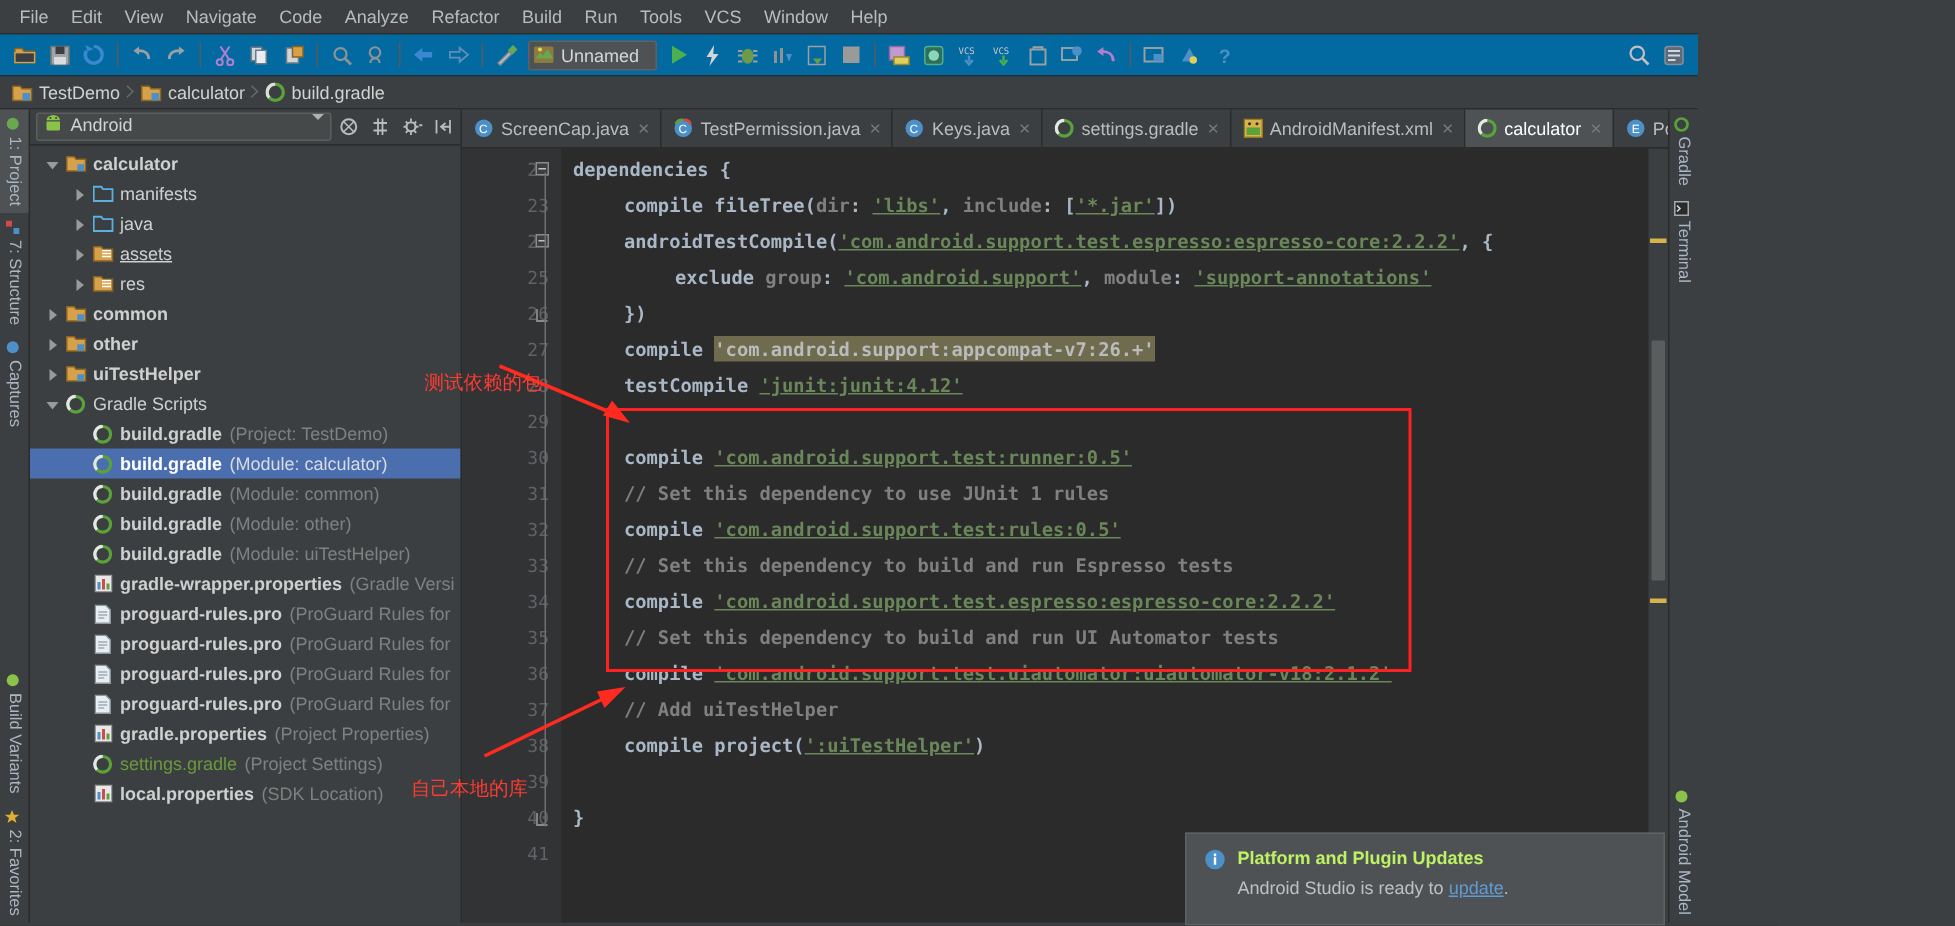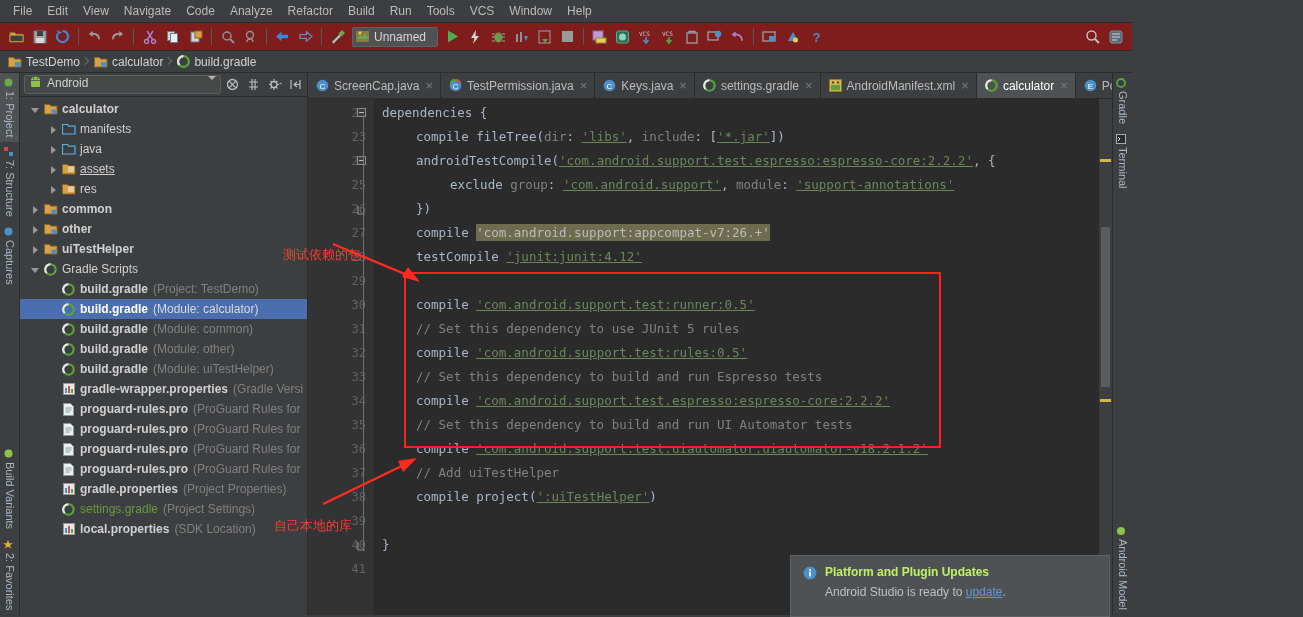--- a/index.html
+++ b/index.html
@@ -20,21 +20,21 @@
     padding-left: 6px; gap: 1px;
     border-bottom: 1px solid #2b2b2b;
   }
   .menu-item {
     padding: 2px 7px; font-size: 12px; color: #bbbbbb;
     white-space: nowrap; cursor: default;
   }
 
   
   .toolbar {
-    height: 28px; background: #7f1d1d;
+    height: 28px; background: #0369a1;
     display: flex; align-items: center; padding: 0 5px;
     border-bottom: 1px solid #2b2b2b;
     position: relative;
   }
   .tb-ico {
     width: 21px; height: 21px; margin: 0 1px;
     display: flex; align-items: center; justify-content: center;
     border-radius: 2px; flex: 0 0 auto;
   }
   .tb-sep { width: 1px; height: 17px; background: #555a5c; margin: 0 4px; flex:0 0 auto;}
@@ -177,21 +177,21 @@
   }
   .fold-line {
     position: absolute; right: 10px; width: 1px; background: #6e7173;
   }
 
   .code {
     flex: 1; position: relative; background: #2b2b2b;
     padding-top: 2px; overflow: hidden;
     font-family: "DejaVu Sans Mono", monospace; font-size: 12.5px;
   }
-  .cline { height: 24px; line-height: 24px; white-space: pre; padding-left: 8px; }
+  .cline { height: 24px; line-height: 24px; white-space: pre; padding-left: 8px; font-weight: bold; }
   .fn { color: #a9b7c6; }
   .s-u{ color: #6a8759; text-decoration: underline; }
   .cm { color: #808080; }
   .pl { color: #a9b7c6; }
   .hl { background: #6e6b4e; padding: 1px 0; }
 
   
   .redbox {
     position: absolute; border: 2px solid #ff2020; pointer-events: none;
   }
@@ -929,21 +929,21 @@
         <div class="code" id="code">
             <div class="cline" style="padding-left: 8px;"><span class="pl">dependencies {</span></div>
             <div class="cline" style="padding-left: 42px;"><span class="pl">compile </span><span class="fn">fileTree</span><span class="pl">(</span><span class="cm">dir</span><span class="pl">: </span><span class="s-u">'libs'</span><span class="pl">, </span><span class="cm">include</span><span class="pl">: [</span><span class="s-u">'*.jar'</span><span class="pl">])</span></div>
             <div class="cline" style="padding-left: 42px;"><span class="pl">androidTestCompile</span><span class="pl">(</span><span class="s-u">'com.android.support.test.espresso:espresso-core:2.2.2'</span><span class="pl">, {</span></div>
             <div class="cline" style="padding-left: 76px;"><span class="pl">exclude </span><span class="cm">group</span><span class="pl">: </span><span class="s-u">'com.android.support'</span><span class="pl">, </span><span class="cm">module</span><span class="pl">: </span><span class="s-u">'support-annotations'</span></div>
             <div class="cline" style="padding-left: 42px;"><span class="pl">})</span></div>
             <div class="cline" style="padding-left: 42px;"><span class="pl">compile </span><span class="hl">'com.android.support:appcompat-v7:26.+'</span></div>
             <div class="cline" style="padding-left: 42px;"><span class="pl">testCompile </span><span class="s-u">'junit:junit:4.12'</span></div>
             <div class="cline" style="padding-left: 42px;"></div>
             <div class="cline" style="padding-left: 42px;"><span class="pl">compile </span><span class="s-u">'com.android.support.test:runner:0.5'</span></div>
-            <div class="cline" style="padding-left: 42px;"><span class="cm">// Set this dependency to use JUnit 5 rules</span></div>
+            <div class="cline" style="padding-left: 42px;"><span class="cm">// Set this dependency to use JUnit 1 rules</span></div>
             <div class="cline" style="padding-left: 42px;"><span class="pl">compile </span><span class="s-u">'com.android.support.test:rules:0.5'</span></div>
             <div class="cline" style="padding-left: 42px;"><span class="cm">// Set this dependency to build and run Espresso tests</span></div>
             <div class="cline" style="padding-left: 42px;"><span class="pl">compile </span><span class="s-u">'com.android.support.test.espresso:espresso-core:2.2.2'</span></div>
             <div class="cline" style="padding-left: 42px;"><span class="cm">// Set this dependency to build and run UI Automator tests</span></div>
             <div class="cline" style="padding-left: 42px;"><span class="pl">compile </span><span class="s-u">'com.android.support.test.uiautomator:uiautomator-v18:2.1.2'</span></div>
             <div class="cline" style="padding-left: 42px;"><span class="cm">// Add uiTestHelper</span></div>
             <div class="cline" style="padding-left: 42px;"><span class="pl">compile </span><span class="fn">project</span><span class="pl">(</span><span class="s-u">':uiTestHelper'</span><span class="pl">)</span></div>
             <div class="cline" style="padding-left: 42px;"></div>
             <div class="cline" style="padding-left: 8px;"><span class="pl">}</span></div>
             <div class="cline" style="padding-left: 8px;"></div>

